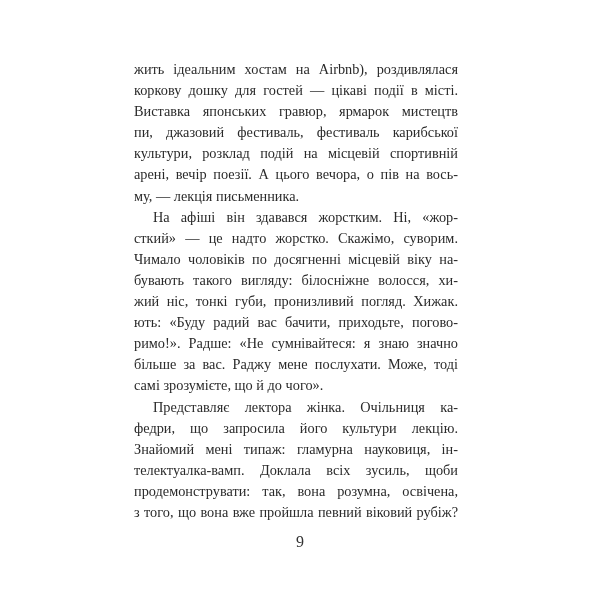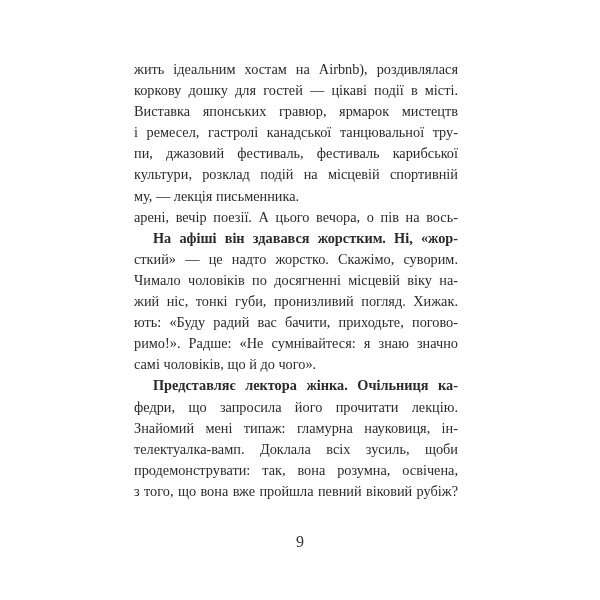--- a/index.html
+++ b/index.html
@@ -2,50 +2,51 @@
 <html><head>
 <meta charset="utf-8">
 <style>
   html, body { margin:0; padding:0; }
   body { width:600px; height:600px; background:#ffffff; position:relative; overflow:hidden; }
   .page { position:absolute; left:134px; top:59px; width:324px;
           font-family:"Liberation Serif","DejaVu Serif",serif; font-size:14.3px; line-height:21.1px;
           color:#2a2a2a; }
   .line { white-space:nowrap; text-align:justify; text-align-last:justify; display:block; height:21.1px; }
   .line.last { text-align-last:left; }
-  .line.indent { padding-left:19px;font-weight:bold; }
+  .line.indent { padding-left:19px; }
   .pagenum { position:absolute; left:0; width:600px; top:533px; text-align:center;
              font-family:"Liberation Serif","DejaVu Serif",serif; font-size:16px; color:#333; }
 </style>
 </head>
 <body>
 
 <div class="page">
   <div>
     <span class="line">жить ідеальним хостам на Airbnb), роздивлялася</span>
     <span class="line">коркову дошку для гостей — цікаві події в місті.</span>
     <span class="line">Виставка японських гравюр, ярмарок мистецтв</span>
-    <span class="line">і ремесел, гастролі канадської танцювальної тру-</span>
     <span class="line">пи, джазовий фестиваль, фестиваль карибської</span>
     <span class="line">культури, розклад подій на місцевій спортивній</span>
+    <span class="line">арені, вечір поезії. А цього вечора, о пів на вось-</span>
     <span class="line last">му, — лекція письменника.</span>
-    <span class="line">арені, вечір поезії. А цього вечора, о пів на вось-</span>
   </div>
   <div>
     <span class="line indent">На афіші він здавався жорстким. Ні, «жор-</span>
     <span class="line">сткий» — це надто жорстко. Скажімо, суворим.</span>
     <span class="line">Чимало чоловіків по досягненні місцевій віку на-</span>
+    <span class="line">бувають такого вигляду: білосніжне волосся, хи-</span>
     <span class="line">жий ніс, тонкі губи, пронизливий погляд. Хижак.</span>
     <span class="line">ють: «Буду радий вас бачити, приходьте, погово-</span>
     <span class="line">римо!». Радше: «Не сумнівайтеся: я знаю значно</span>
-    <span class="line last">самі чоловіків, що й до чого».</span>
+    <span class="line">більше за вас. Раджу мене послухати. Може, тоді</span>
+    <span class="line last">самі зрозумієте, що й до чого».</span>
   </div>
   <div>
     <span class="line indent">Представляє лектора жінка. Очільниця ка-</span>
-    <span class="line">федри, що запросила його прочитати лекцію.</span>
+    <span class="line">федри, що запросила його культури лекцію.</span>
     <span class="line">Знайомий мені типаж: гламурна науковиця, ін-</span>
     <span class="line">телектуалка-вамп. Доклала всіх зусиль, щоби</span>
     <span class="line">продемонструвати: так, вона розумна, освічена,</span>
     <span class="line">з того, що вона вже пройшла певний віковий рубіж?</span>
   </div>
 </div>
 
 <div class="pagenum">9</div>
 
 </body></html>

